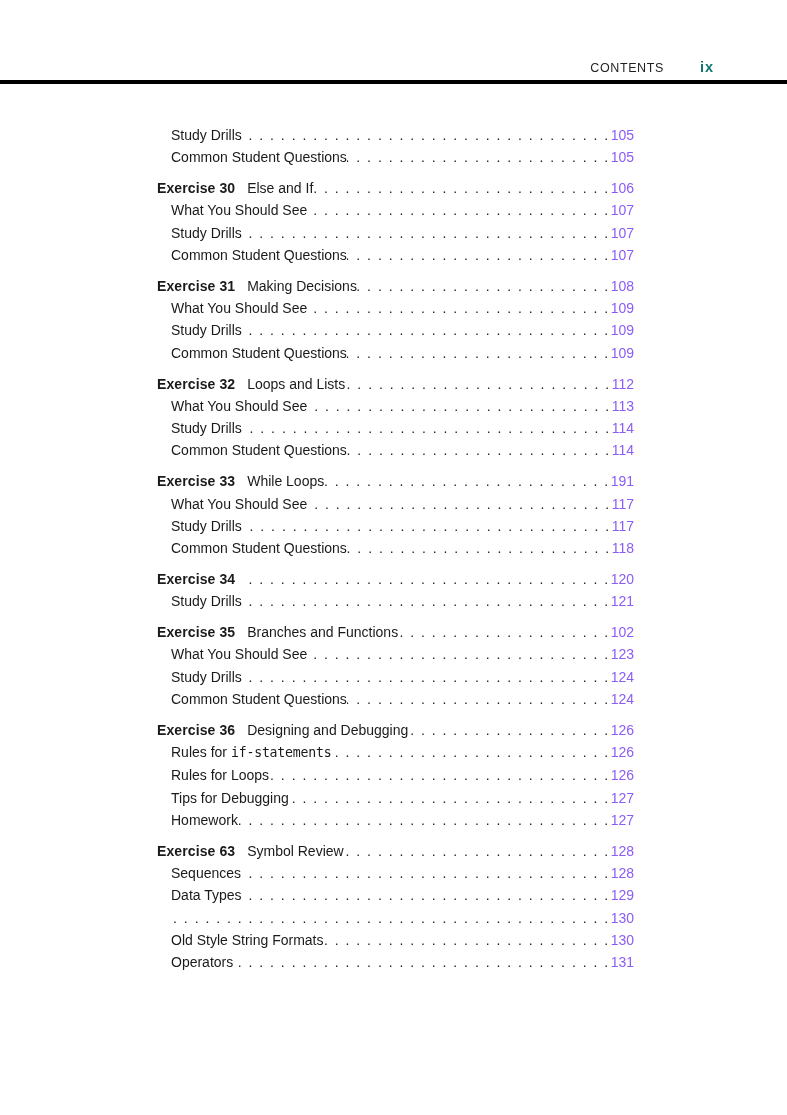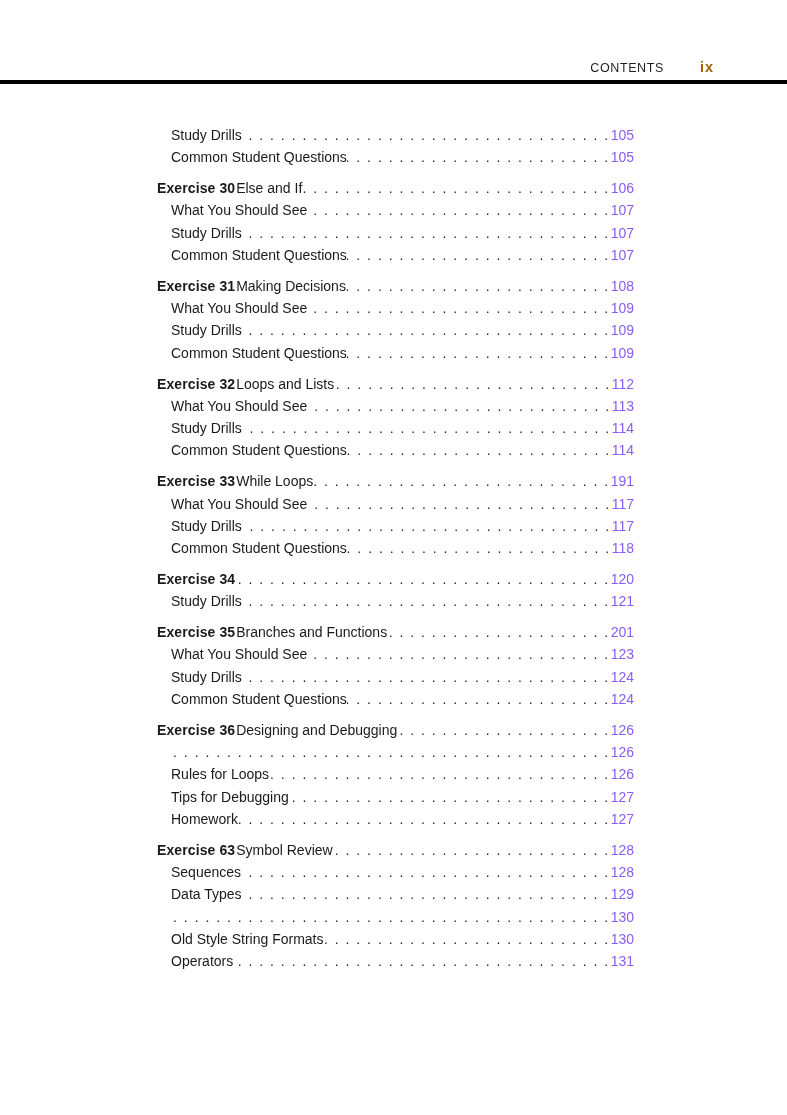--- a/index.html
+++ b/index.html
@@ -28,21 +28,21 @@
   }
   .running-header .contents-label {
     font-size: 12.5px;
     letter-spacing: 0.6px;
     color: #1f1f1f;
   }
   .running-header .folio {
     font-size: 14.5px;
     font-weight: bold;
     letter-spacing: 1px;
-    color: #a16207;
+    color: #0f766e;
   }
   .header-rule {
     position: absolute;
     top: 79.5px;
     left: 0;
     width: 787px;
     height: 4px;
     background: #000;
   }
   
@@ -57,21 +57,21 @@
   .row {
     display: flex;
     align-items: baseline;
     line-height: 22.25px;
     font-size: 14px;
     white-space: nowrap;
   }
   .row.sub { padding-left: 14px; }
   .row .ex-num {
     font-weight: bold;
-    margin-right: 1px;
+    margin-right: 12px;
     letter-spacing: 0.1px;
   }
   .row .mono {
     font-family: "DejaVu Sans Mono", monospace;
     font-size: 13.2px;
     letter-spacing: -0.2px;
   }
   .leader {
     flex: 1 1 auto;
     min-width: 0;
@@ -254,21 +254,21 @@
           <span class="pg">121</span>
         </div>
       </div>
       <div class="toc-section">
         <div class="row heading">
           <span class="ex-num">Exercise 35</span>
           <span>Branches and Functions</span>
           <span class="leader">
             <span class="dots">. . . . . . . . . . . . . . . . . . . . . . . . . . . . . . . . . . . . . . . . . . . . . . . . . . . . . . . . . . . . . . . . . . . . . .</span>
           </span>
-          <span class="pg">201</span>
+          <span class="pg">102</span>
         </div>
         <div class="row sub">
           <span><span>What You Should See</span></span>
           <span class="leader">
             <span class="dots">. . . . . . . . . . . . . . . . . . . . . . . . . . . . . . . . . . . . . . . . . . . . . . . . . . . . . . . . . . . . . . . . . . . . . .</span>
           </span>
           <span class="pg">123</span>
         </div>
         <div class="row sub">
           <span><span>Study Drills</span></span>
@@ -288,20 +288,21 @@
       <div class="toc-section">
         <div class="row heading">
           <span class="ex-num">Exercise 36</span>
           <span>Designing and Debugging</span>
           <span class="leader">
             <span class="dots">. . . . . . . . . . . . . . . . . . . . . . . . . . . . . . . . . . . . . . . . . . . . . . . . . . . . . . . . . . . . . . . . . . . . . .</span>
           </span>
           <span class="pg">126</span>
         </div>
         <div class="row sub">
+          <span><span>Rules for </span><span class="mono">if-statements</span></span>
           <span class="leader">
             <span class="dots">. . . . . . . . . . . . . . . . . . . . . . . . . . . . . . . . . . . . . . . . . . . . . . . . . . . . . . . . . . . . . . . . . . . . . .</span>
           </span>
           <span class="pg">126</span>
         </div>
         <div class="row sub">
           <span><span>Rules for Loops</span></span>
           <span class="leader">
             <span class="dots">. . . . . . . . . . . . . . . . . . . . . . . . . . . . . . . . . . . . . . . . . . . . . . . . . . . . . . . . . . . . . . . . . . . . . .</span>
           </span>

